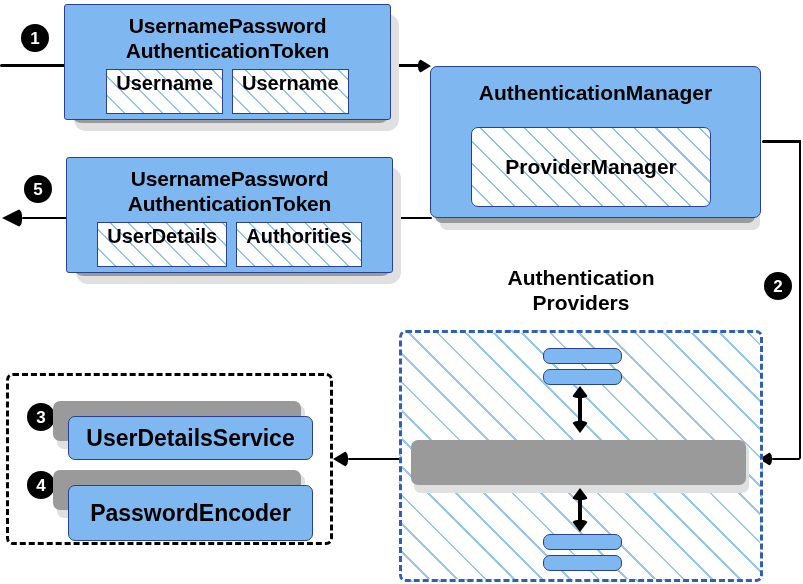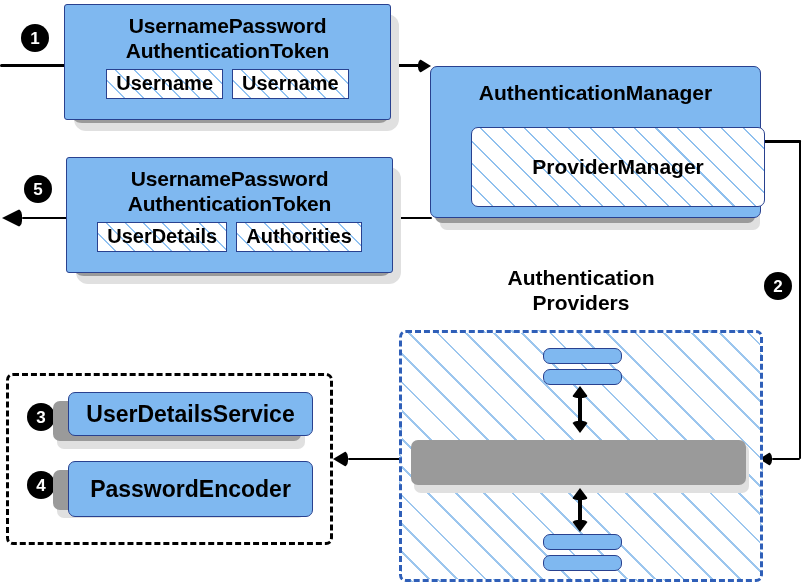--- a/index.html
+++ b/index.html
@@ -23,20 +23,21 @@
   .blue {
     background: #7FB8F0;
     border: 1.5px solid #29418F;
     box-sizing: border-box;
     color: #000;
     font-weight: bold;
     text-align: center;
     display: flex;
     align-items: center;
     justify-content: center;
+    margin-top: 24px;
   }
 
   .token {
     border-radius: 3px;
     border: 1.5px solid #29418F;
     background: #7FB8F0;
     box-sizing: border-box;
     display: block;
   }
   .token-title {
@@ -55,21 +56,21 @@
     margin-top: 6px;
   }
   .chip {
     background: #ffffff;
     border: 1.5px solid #29418F;
     box-sizing: border-box;
     font-weight: bold;
     font-size: 20px;
     color: #000;
     text-align: center;
-    padding: 2px 9px 3px 9px;
+    padding: 2px 9px 18px 9px;
     position: relative;
     overflow: hidden;
     background-image: repeating-linear-gradient(
         45deg,
         rgba(126,184,240,0.0) 0px,
         rgba(126,184,240,0.0) 12px,
         rgba(126,184,240,0.85) 12px,
         rgba(126,184,240,0.85) 13.2px);
   }
   .chip span { position: relative; z-index: 2; }
@@ -212,21 +213,21 @@
         <span>Authorities</span>
       </div>
     </div>
   </div>
 
   <div class="abs drop-b" style="left:440px; top:78px; width:320px; height:152px;"></div>
   <div class="abs drop-a" style="left:435px; top:73px; width:320px; height:150px;"></div>
   <div class="abs" style="left:430px; top:66px; width:331px; height:152px;
               background:#7FB8F0; border:1.5px solid #29418F; box-sizing:border-box;">
     <div class="heading" style="padding-top:13px;">AuthenticationManager</div>
-    <div class="abs hatch" style="left:40px; top:60px; width:294px; height:80px;
+    <div class="abs hatch" style="left:40px; top:60px; width:240px; height:80px;
                 display:flex; align-items:center; justify-content:center;">
       <span class="inner-label">ProviderManager</span>
     </div>
   </div>
 
   <div class="abs heading" style="left:466px; top:265px; width:230px;">
     <div>Authentication</div>
     <div>Providers</div>
   </div>
 

